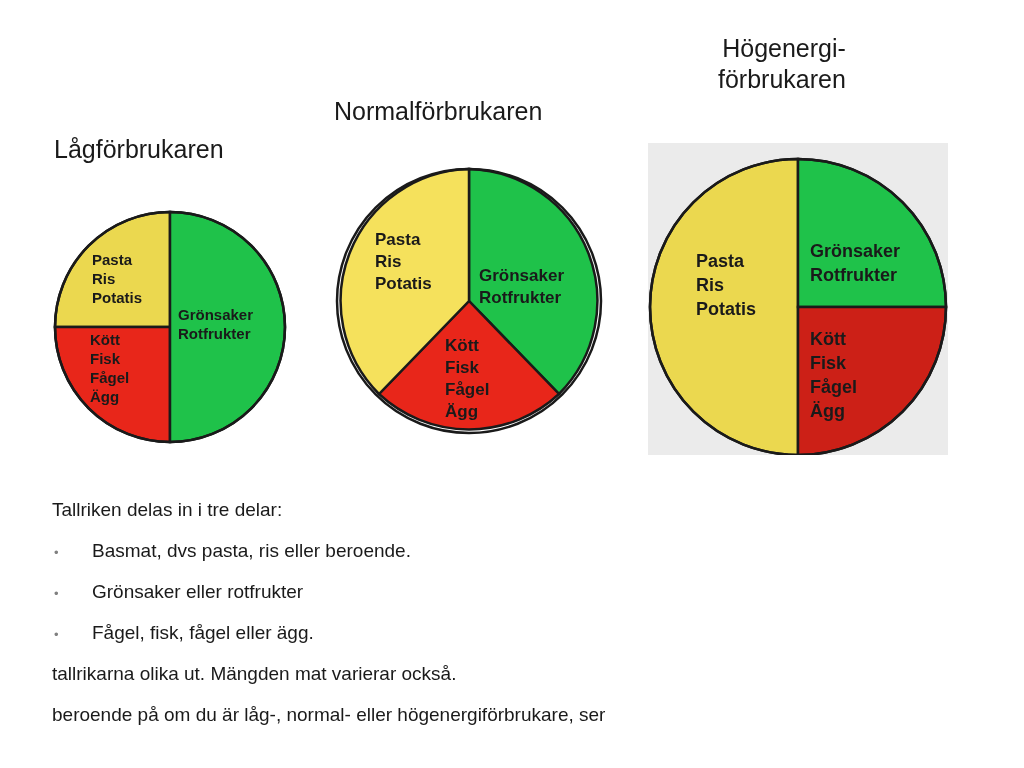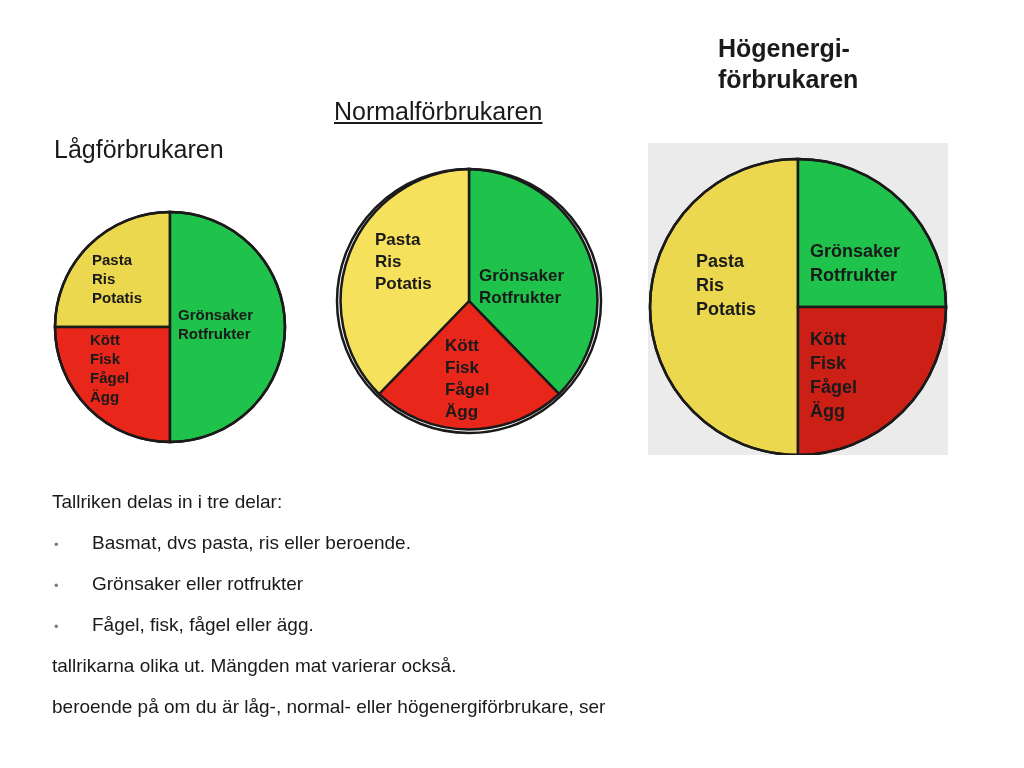--- a/index.html
+++ b/index.html
@@ -20,22 +20,22 @@
   .plate-title {
     position: absolute;
     font-size: 25px;
     font-weight: normal;
     line-height: 1.22;
     color: #1a1a1a;
     white-space: pre-line;
     text-align: left;
   }
   #title-low  { left: 54px;  top: 134px; }
-  #title-norm { left: 334px; top: 96px; text-decoration: underline;  }
-  #title-high { left: 718px; top: 33px;  text-align: left; font-weight: bold; }
+  #title-norm { left: 334px; top: 96px;  }
+  #title-high { left: 718px; top: 33px;  text-align: right; }
 
   
   .plate {
     position: absolute;
     text-align: center;
   }
   .plate svg { display: block; }
 
   #plate-low   { left: 50px;  top: 207px; }
   #plate-norm  { left: 333px; top: 165px; }
@@ -60,21 +60,21 @@
   #text-block {
     position: absolute;
     left: 52px;
     top: 492px;
     width: 900px;
     font-size: 19px;
     line-height: 1.0;
     color: #1a1a1a;
   }
   #text-block .line {
-    margin: 0 0 22px 0;
+    margin: 8px 0 22px 0;
   }
   #text-block .bullet-row {
     display: flex;
     align-items: baseline;
     margin: 0 0 22px 0;
   }
   #text-block .bullet-dot {
     width: 40px;
     flex: 0 0 40px;
     font-size: 13px;

